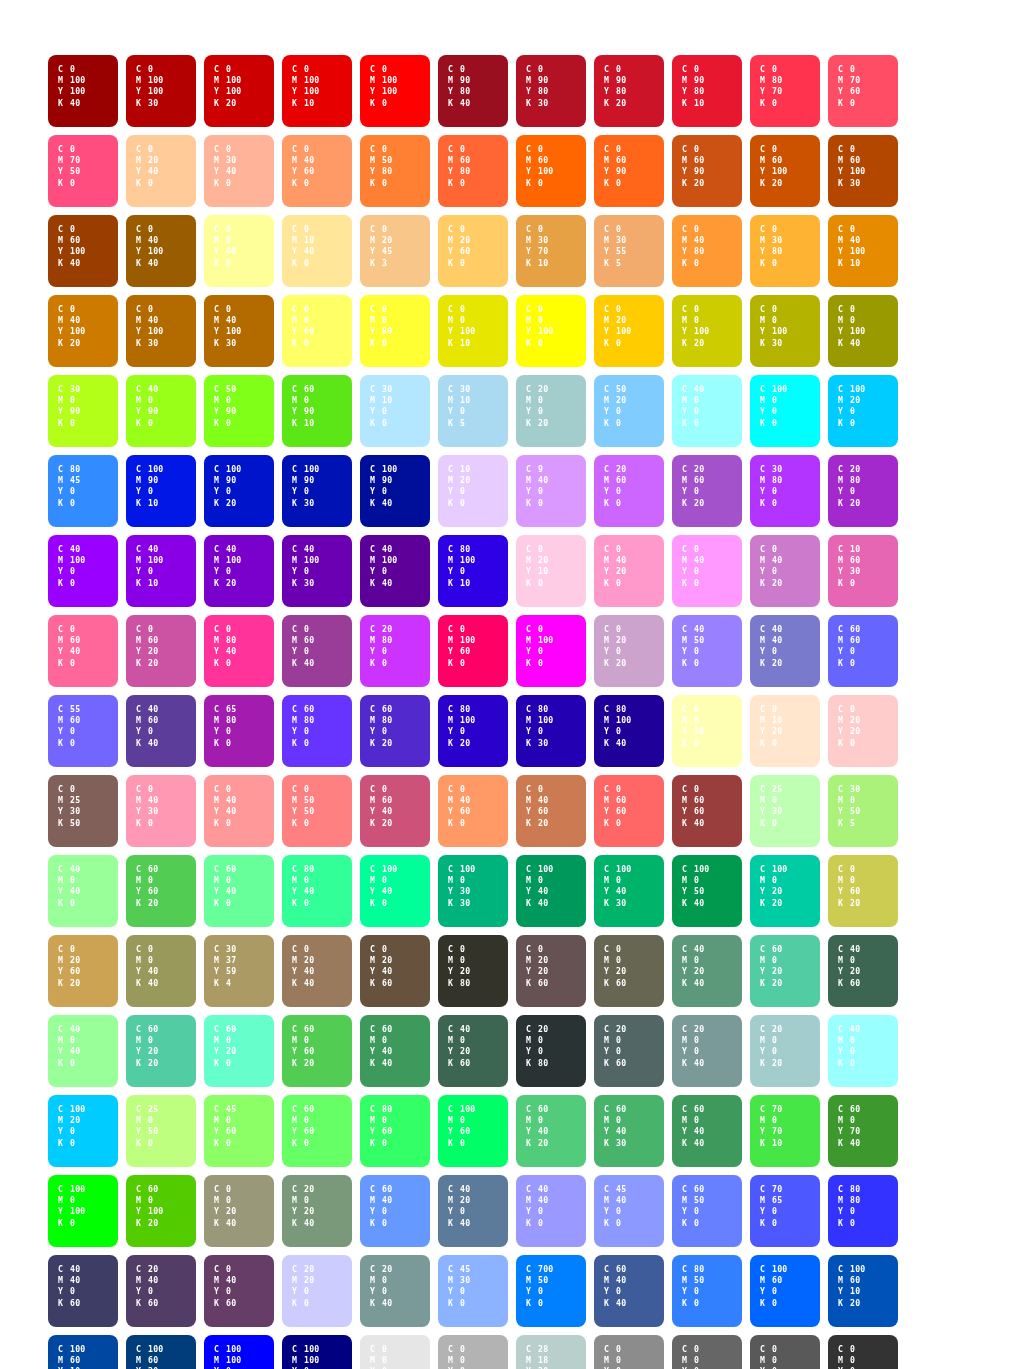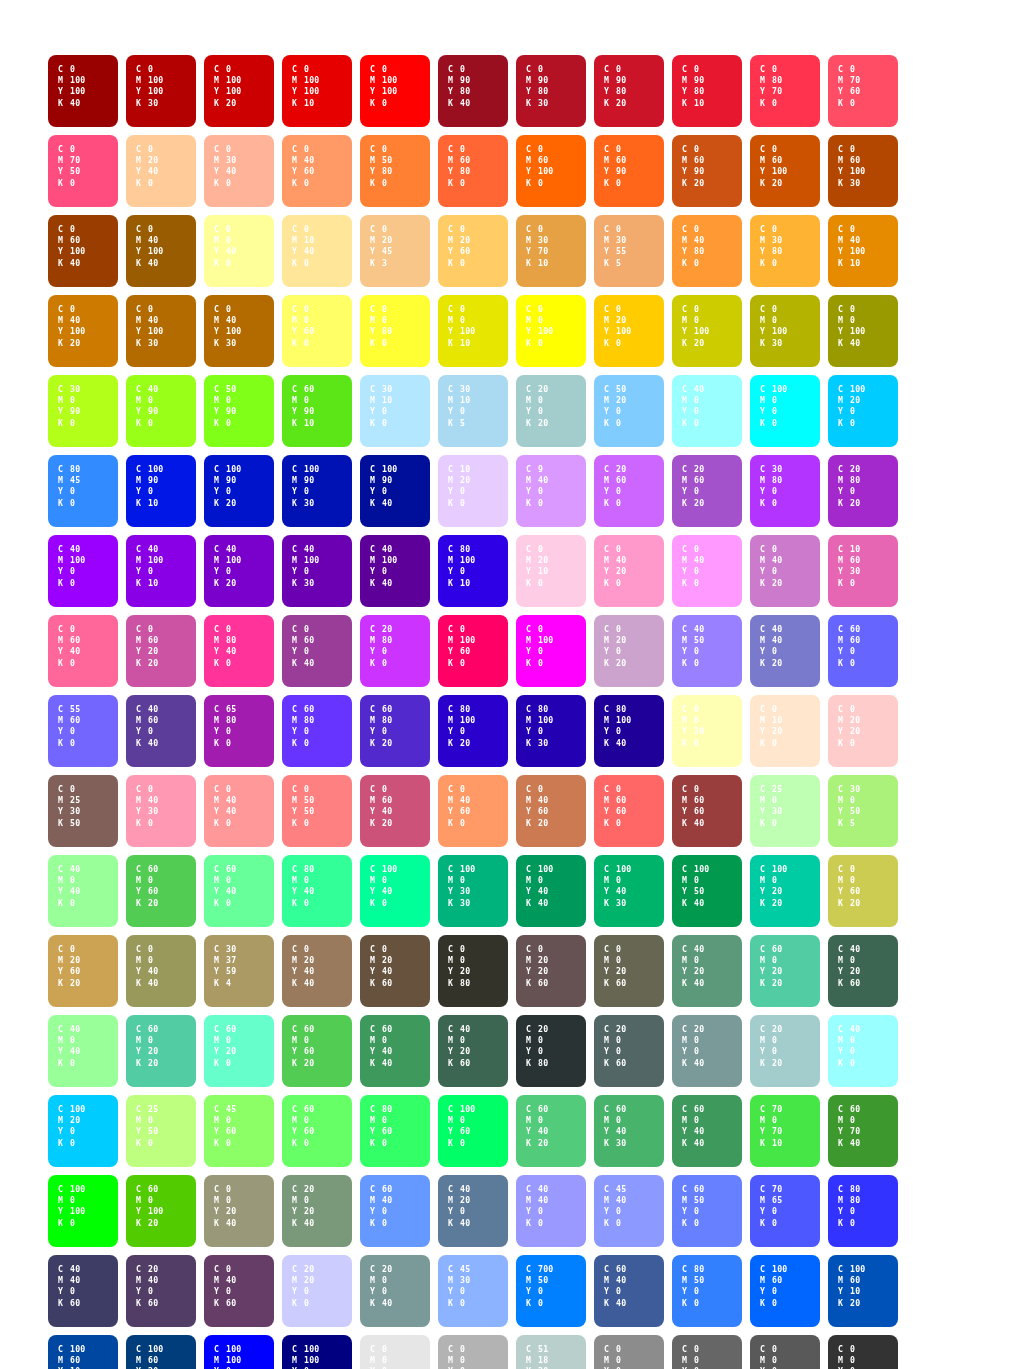--- a/index.html
+++ b/index.html
@@ -594,21 +594,21 @@
     <div class="swatch" style="background: rgb(0, 0, 128);">
       <span class="lines"><span class="ln"><span class="ch">C</span><span>100</span></span><span class="ln"><span class="ch">M</span><span>100</span></span><span class="ln"><span class="ch">Y</span><span>0</span></span></span>
     </div>
     <div class="swatch" style="background: rgb(230, 230, 230);">
       <span class="lines"><span class="ln"><span class="ch">C</span><span>0</span></span><span class="ln"><span class="ch">M</span><span>0</span></span><span class="ln"><span class="ch">Y</span><span>0</span></span></span>
     </div>
     <div class="swatch" style="background: rgb(179, 179, 179);">
       <span class="lines"><span class="ln"><span class="ch">C</span><span>0</span></span><span class="ln"><span class="ch">M</span><span>0</span></span><span class="ln"><span class="ch">Y</span><span>0</span></span></span>
     </div>
     <div class="swatch" style="background: rgb(184, 207, 204);">
-      <span class="lines"><span class="ln"><span class="ch">C</span><span>51</span></span><span class="ln"><span class="ch">M</span><span>18</span></span><span class="ln"><span class="ch">Y</span><span>20</span></span></span>
+      <span class="lines"><span class="ln"><span class="ch">C</span><span>28</span></span><span class="ln"><span class="ch">M</span><span>18</span></span><span class="ln"><span class="ch">Y</span><span>20</span></span></span>
     </div>
     <div class="swatch" style="background: rgb(140, 140, 140);">
       <span class="lines"><span class="ln"><span class="ch">C</span><span>0</span></span><span class="ln"><span class="ch">M</span><span>0</span></span><span class="ln"><span class="ch">Y</span><span>0</span></span></span>
     </div>
     <div class="swatch" style="background: rgb(102, 102, 102);">
       <span class="lines"><span class="ln"><span class="ch">C</span><span>0</span></span><span class="ln"><span class="ch">M</span><span>0</span></span><span class="ln"><span class="ch">Y</span><span>0</span></span></span>
     </div>
     <div class="swatch" style="background: rgb(89, 89, 89);">
       <span class="lines"><span class="ln"><span class="ch">C</span><span>0</span></span><span class="ln"><span class="ch">M</span><span>0</span></span><span class="ln"><span class="ch">Y</span><span>0</span></span></span>
     </div>

